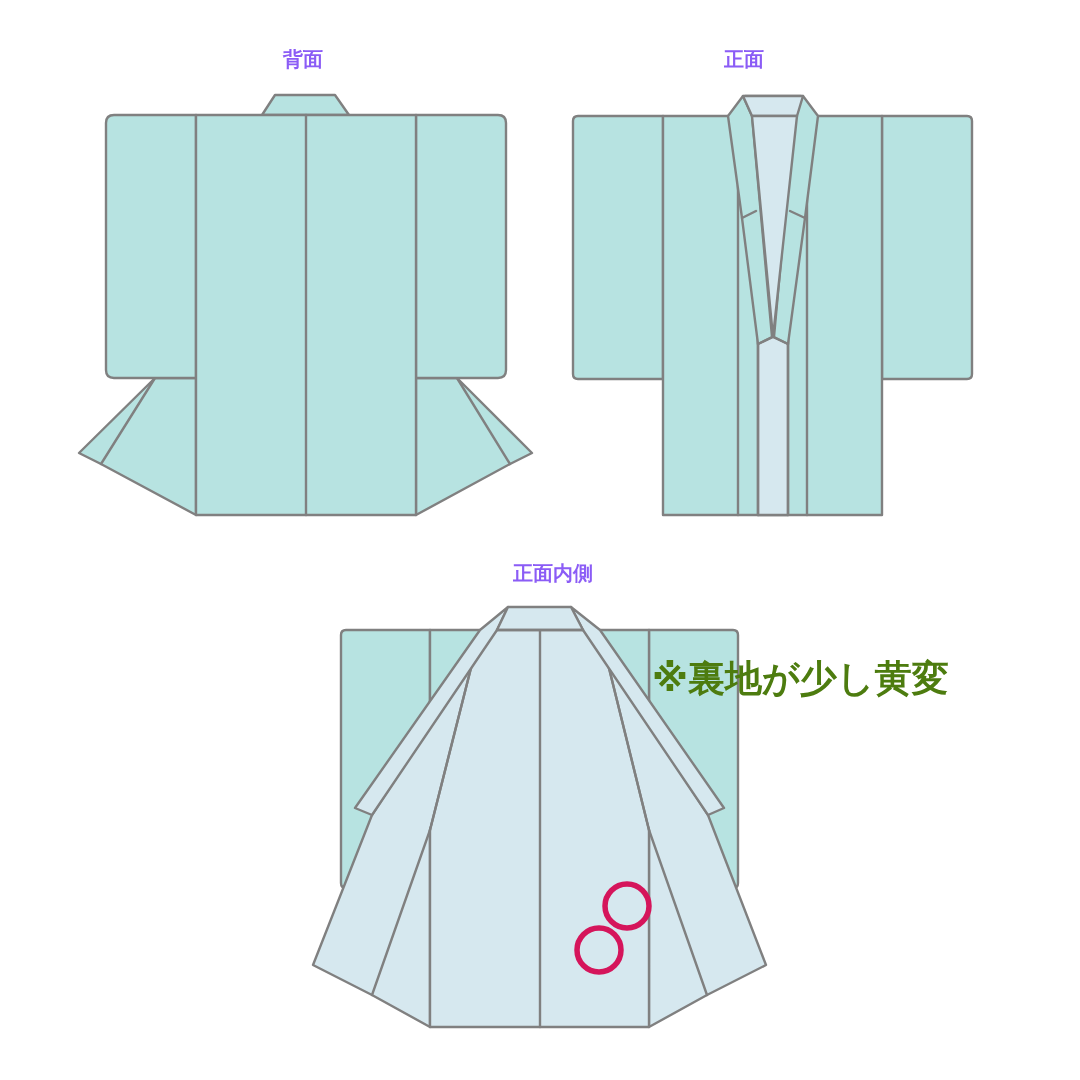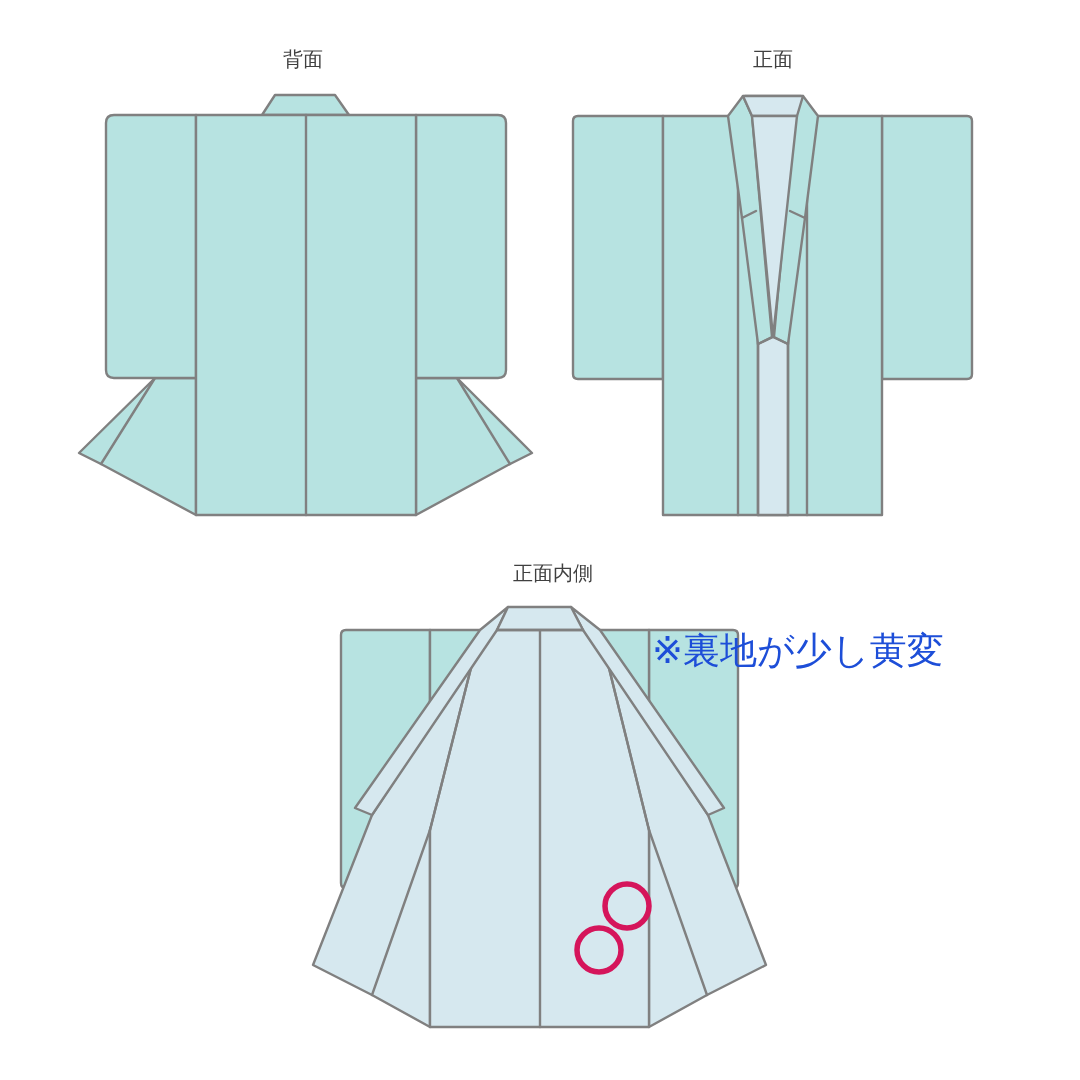--- a/index.html
+++ b/index.html
@@ -1,24 +1,24 @@
 <!DOCTYPE html>
 <html><head>
   <meta charset="utf-8">
   <style>
     html, body { margin: 0; padding: 0; background: #ffffff; }
     body { width: 1080px; height: 1080px; position: relative; overflow: hidden;
            font-family: "DejaVu Sans", sans-serif; }
-    .label { position: absolute; font-weight: normal; font-size: 20px; color: #404040;
+    .label { position: absolute; font-weight: bold; font-size: 20px; color: #8b5cf6;
              font-family: "DejaVu Sans", sans-serif; white-space: nowrap; }
     #lbl-back  { left: 303px; top: 46px; transform: translateX(-50%); }
-    #lbl-front { left: 773px; top: 46px; transform: translateX(-50%); }
+    #lbl-front { left: 744px; top: 46px; transform: translateX(-50%); }
     #lbl-inner { left: 553px; top: 560px; transform: translateX(-50%); }
-    #note { position: absolute; left: 652px; top: 626px; font-size: 37px; color: #1d4ed8;
-            font-family: "DejaVu Sans", sans-serif; white-space: nowrap; letter-spacing: 0px; }
+    #note { position: absolute; left: 652px; top: 654px; font-size: 37px; color: #4d7c0f;
+            font-family: "DejaVu Sans", sans-serif; white-space: nowrap; letter-spacing: 0px; font-weight: bold; }
     svg { position: absolute; left: 0; top: 0; }
     .o  { fill: #b7e3e1; stroke: #808080; stroke-width: 2.4; stroke-linejoin: round; }
     .i  { fill: #d6e8ef; stroke: #808080; stroke-width: 2.4; stroke-linejoin: round; }
     .ln { fill: none; stroke: #808080; stroke-width: 2.4; stroke-linecap: round; }
     .mk { fill: none; stroke: #d5155b; stroke-width: 5.5; }
   </style>
 </head>
 <body>
 
 <div class="label" id="lbl-back">背面</div>

